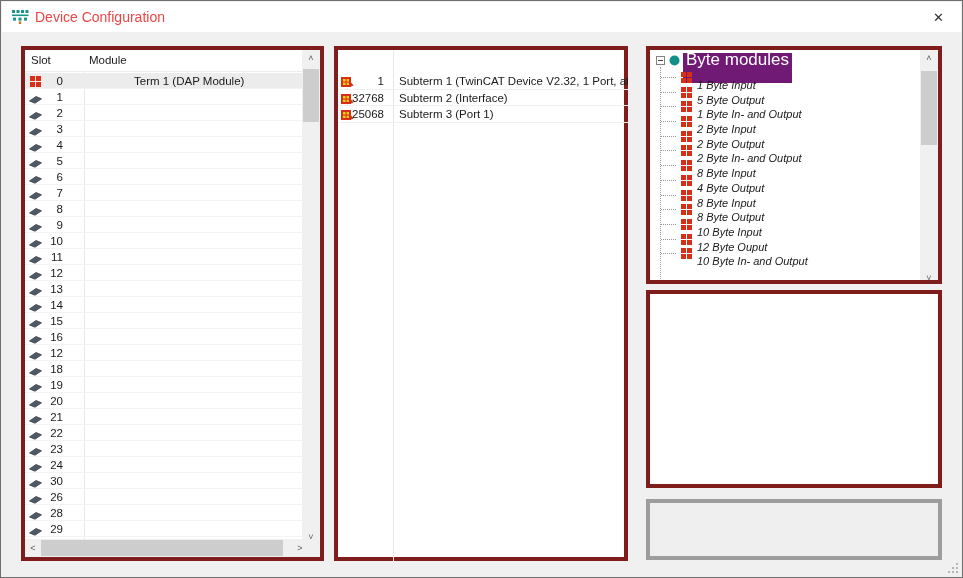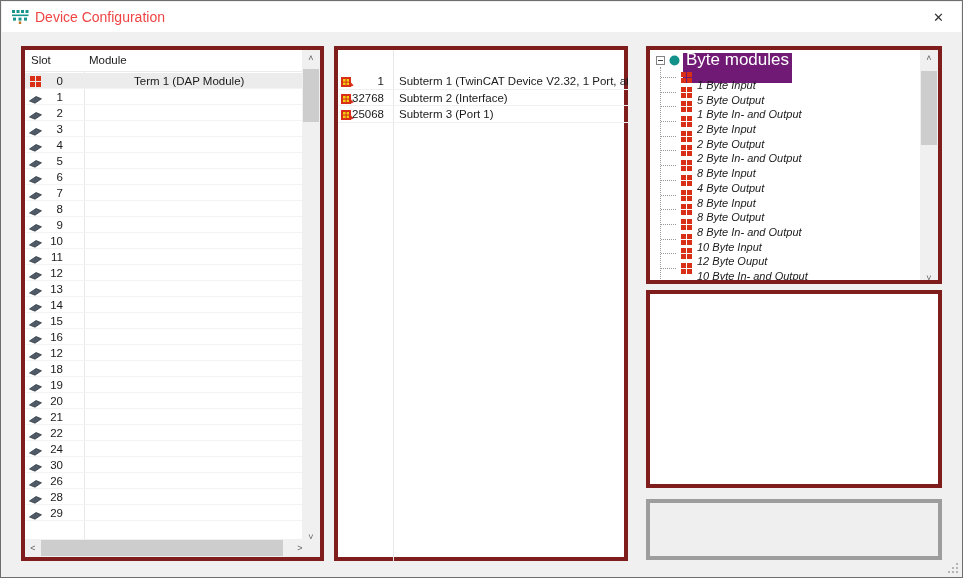--- a/index.html
+++ b/index.html
@@ -245,20 +245,27 @@
           <span class="sicon"><svg width="15" height="12" viewBox="0 0 15 12">
               <polygon points="1.5,8 8,3.5 13.5,5.8 7,10.2" fill="#4e5a66" stroke="#38414b" stroke-width="0.8"></polygon>
             </svg></span>
           <span class="snum">22</span>
           <span class="smod"></span>
         </div>
         <div class="srow">
           <span class="sicon"><svg width="15" height="12" viewBox="0 0 15 12">
               <polygon points="1.5,8 8,3.5 13.5,5.8 7,10.2" fill="#4e5a66" stroke="#38414b" stroke-width="0.8"></polygon>
             </svg></span>
+          <span class="snum">23</span>
+          <span class="smod"></span>
+        </div>
+        <div class="srow">
+          <span class="sicon"><svg width="15" height="12" viewBox="0 0 15 12">
+              <polygon points="1.5,8 8,3.5 13.5,5.8 7,10.2" fill="#4e5a66" stroke="#38414b" stroke-width="0.8"></polygon>
+            </svg></span>
           <span class="snum">24</span>
           <span class="smod"></span>
         </div>
         <div class="srow">
           <span class="sicon"><svg width="15" height="12" viewBox="0 0 15 12">
               <polygon points="1.5,8 8,3.5 13.5,5.8 7,10.2" fill="#4e5a66" stroke="#38414b" stroke-width="0.8"></polygon>
             </svg></span>
           <span class="snum">30</span>
           <span class="smod"></span>
         </div>
@@ -394,25 +401,20 @@
           <span class="tlabel">8 Byte Input</span>
         </div>
         <div class="titem">
           <span class="stub"></span>
           <i class="ic-red"></i>
           <span class="tlabel">8 Byte Output</span>
         </div>
         <div class="titem">
           <span class="stub"></span>
           <i class="ic-red"></i>
-          <span class="tlabel">8 Byte In- and Output</span>
-        </div>
-        <div class="titem">
-          <span class="stub"></span>
-          <i class="ic-red"></i>
           <span class="tlabel">10 Byte Input</span>
         </div>
         <div class="titem">
           <span class="stub"></span>
           <i class="ic-red"></i>
           <span class="tlabel">12 Byte Ouput</span>
         </div>
         <div class="titem">
           <span class="stub"></span>
           <i class="ic-red"></i>

